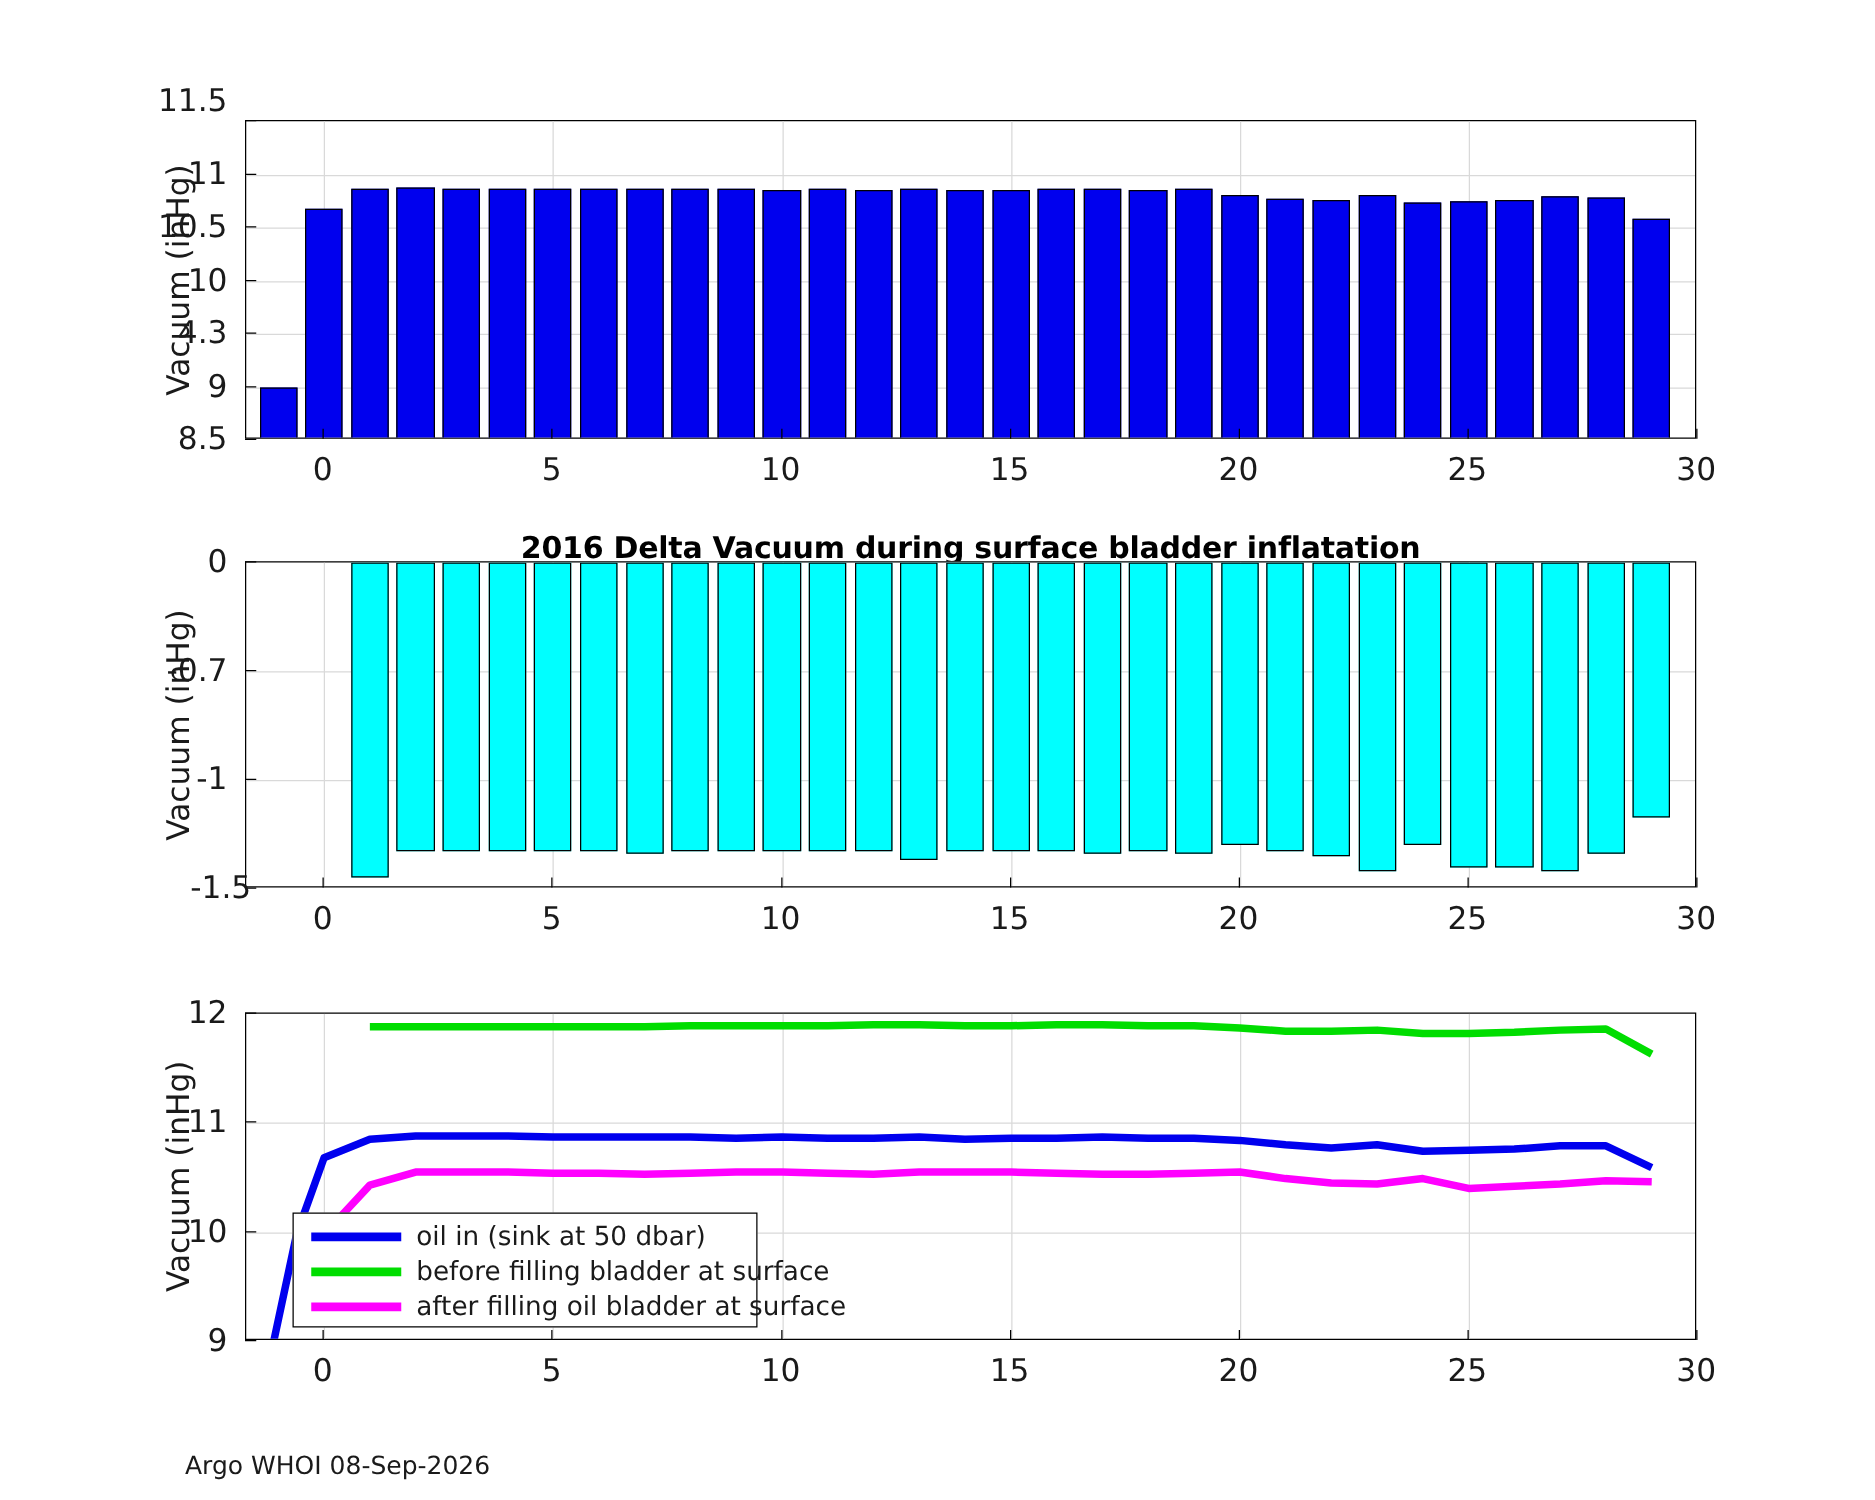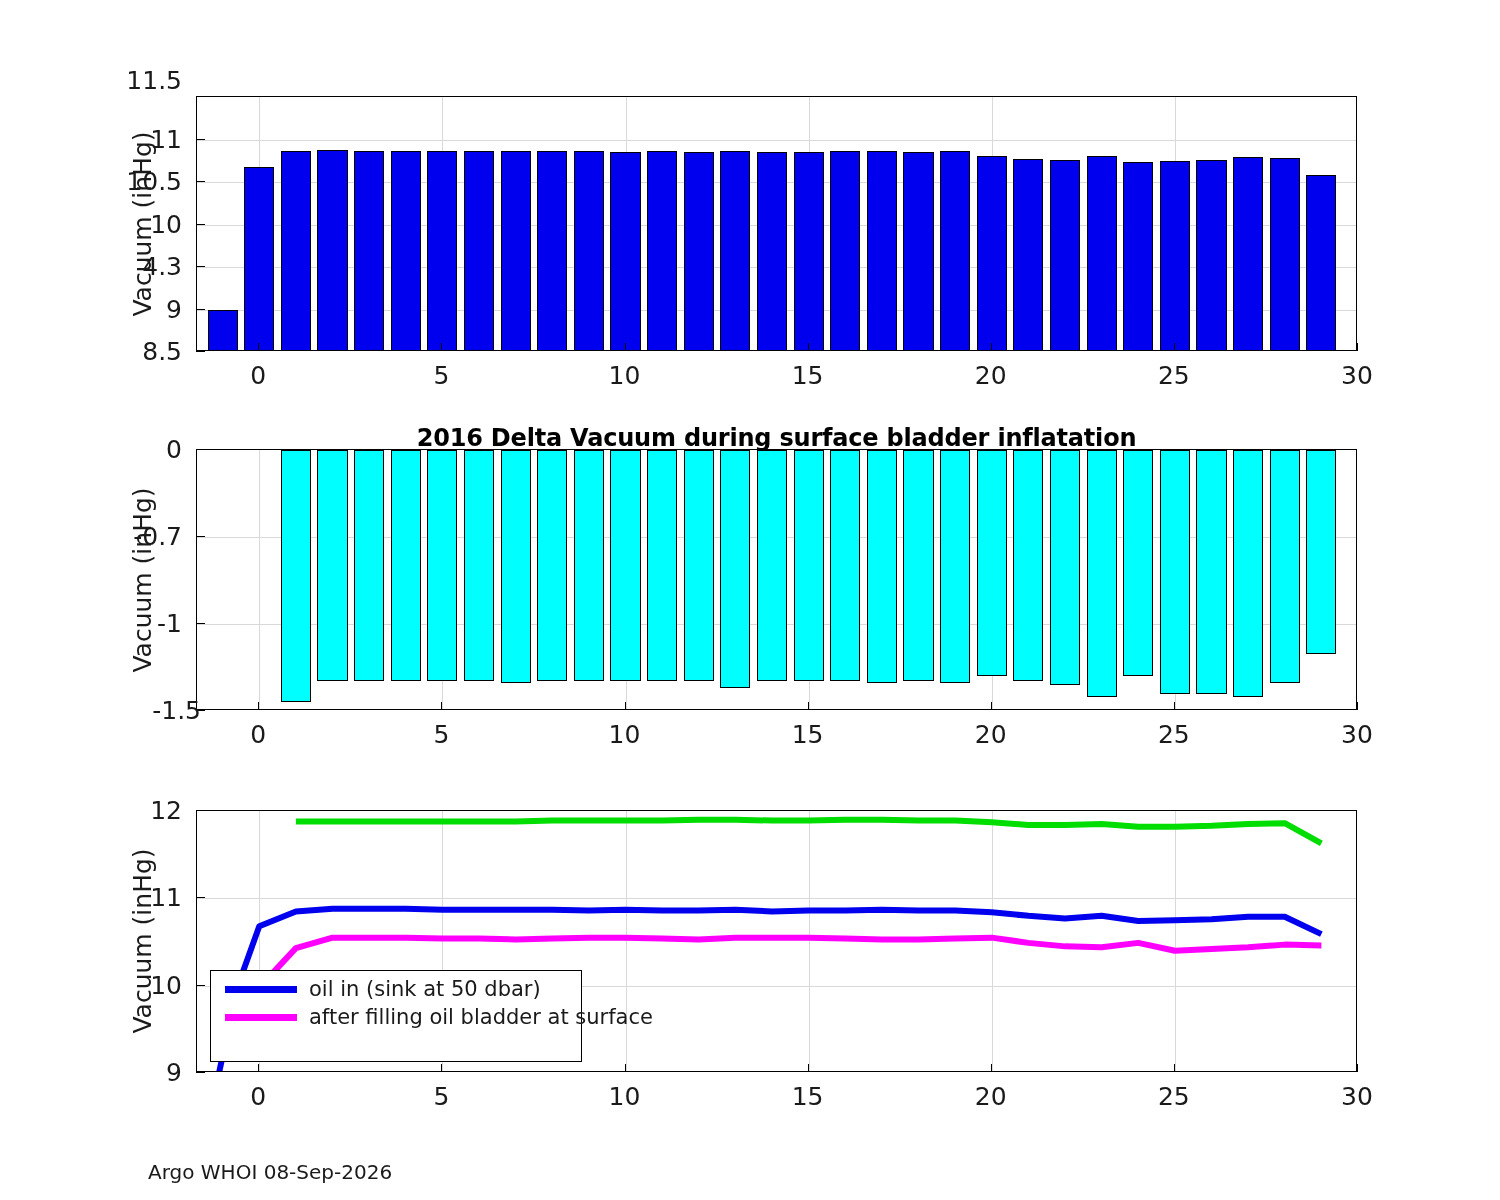--- a/index.html
+++ b/index.html
@@ -27,21 +27,21 @@
          letter-spacing:-0.2px;}
 
   .axname{position:absolute;font-size:25px;color:#1a1a1a;white-space:nowrap;
           transform-origin:0 0;transform:rotate(-90deg);}
 
   .bar{position:absolute;box-sizing:border-box;border:1.4px solid #000;}
 
   .footer{position:absolute;font-size:20px;color:#1a1a1a;white-space:nowrap;}
 
   .legend{position:absolute;box-sizing:border-box;border:1.3px solid #000;
-          background:#fff;z-index:40;}
+          background:#fff;z-index:40;margin-left:24px;}
   .legrow{position:relative;height:28px;display:flex;align-items:center;}
   .legline{width:72px;height:7px;margin:0 12px 0 14px;flex:0 0 auto;}
   .legtxt{font-size:21px;color:#1a1a1a;white-space:nowrap;}
 
   svg{display:block;position:absolute;top:0;left:0;overflow:visible;}
 </style>
 </head>
 <body>
 
 <div class="panel" id="panel0" style="left: 0px; top: 0px; width: 1500px; height: 1200px;">
@@ -222,19 +222,23 @@
     <div class="ticky" style="left: 196px; width: 9px; top: 897px;"></div>
     <div class="ylab" style="left: 0px; width: 182px; top: 897.333px;">11</div>
     <div class="ticky" style="left: 196px; width: 9px; top: 810px;"></div>
     <div class="ylab" style="left: 0px; width: 182px; top: 810px;">12</div>
     <div class="legend" style="left: 210px; width: 372px; height: 92px; top: 970px; padding-top: 4px;">
       <div class="legrow">
         <div class="legline" style="background: rgb(0, 0, 238);"></div>
         <div class="legtxt">oil in (sink at 50 dbar)</div>
       </div>
       <div class="legrow">
+        <div class="legline" style="background: rgb(0, 221, 0);"></div>
+        <div class="legtxt">before filling bladder at surface</div>
+      </div>
+      <div class="legrow">
         <div class="legline" style="background: rgb(255, 0, 255);"></div>
         <div class="legtxt">after filling oil bladder at surface</div>
       </div>
     </div>
   </div>
 
 <div class="footer" id="footer" style="left: 148px; top: 1160px;">Argo WHOI 08-Sep-2026</div>
 
 </body></html>

